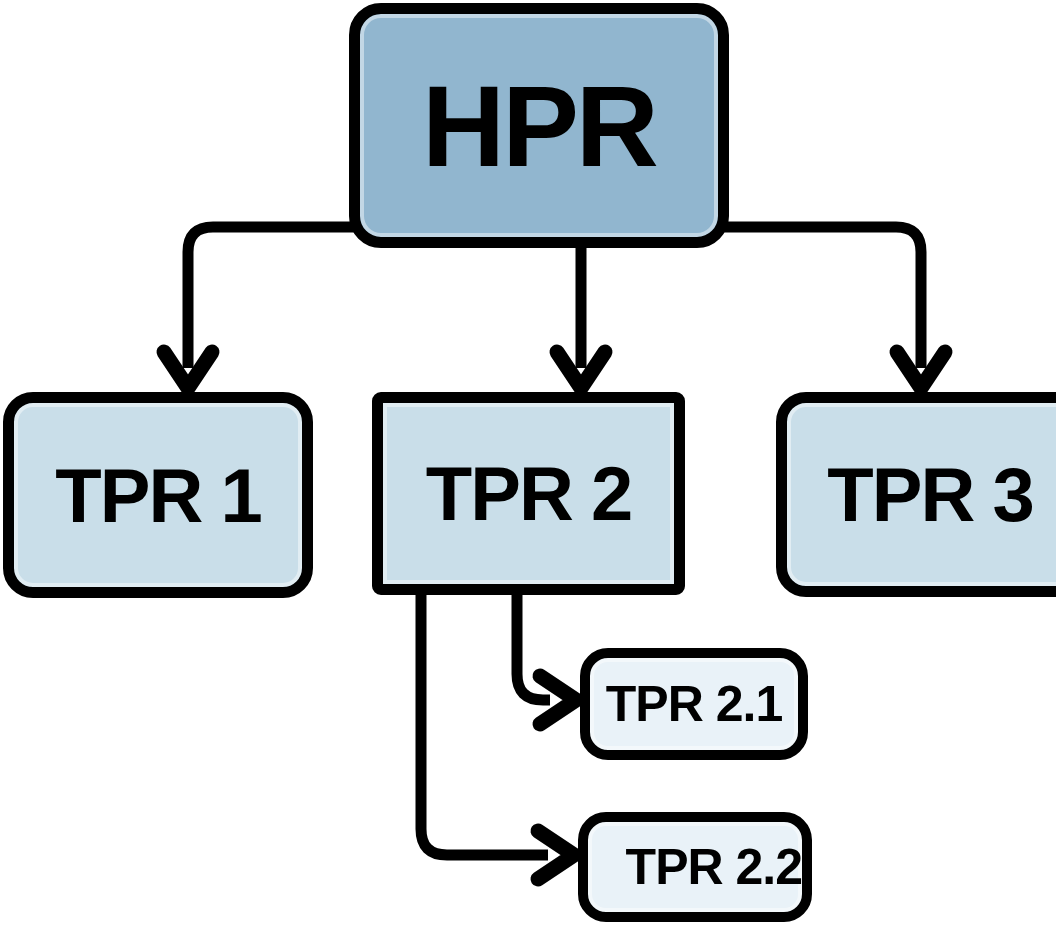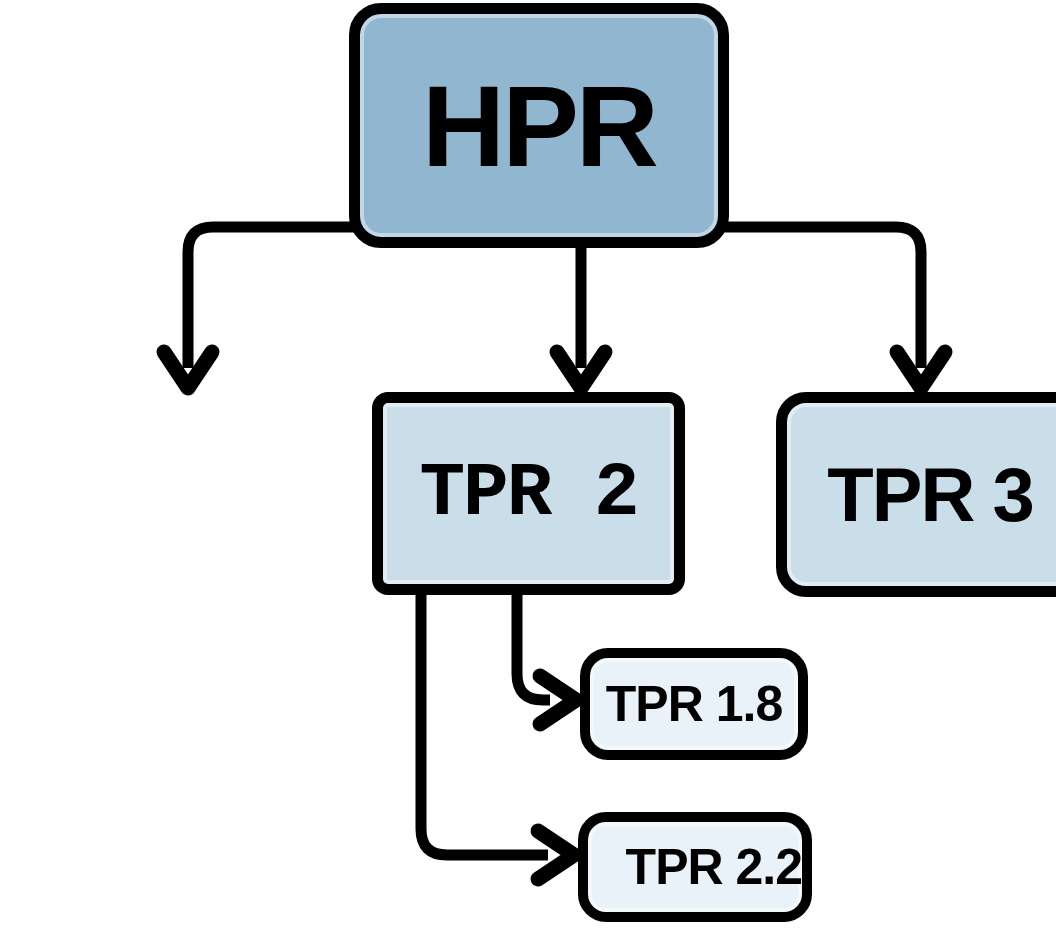--- a/index.html
+++ b/index.html
@@ -46,24 +46,23 @@
   .node-tpr1 {
     left: 3px; top: 392px;
     width: 310px; height: 206px;
     border-radius: 30px;
     font-size: 76px;
     letter-spacing: -2px;
   }
   .node-tpr2 {
     left: 372px; top: 392px;
     width: 313px; height: 203px;
-    border-radius: 16px;
+    border-radius: 9px;
     font-size: 76px;
     letter-spacing: -2px;
-    font-family: Liberation Mono, monospace;
   }
   .node-tpr3 {
     left: 740px; top: 392px;
     width: 308px; height: 205px;
     border-radius: 30px;
     font-size: 76px;
     letter-spacing: -2px;
   }
   .node-tpr21 {
     left: 580px; top: 648px;
@@ -115,30 +114,33 @@
     <path class="arrowhead" d="M 540 676 L 576 700 L 540 724"></path>
 
     <path class="edge-line" d="M 421 590 V 829 Q 421 855 447 855 H 548"></path>
     <path class="arrowhead" d="M 538 831 L 574 855 L 538 879"></path>
   </svg>
 
   <div class="node node-hpr" style="background: rgb(145, 182, 207);">
     <span>HPR</span>
   </div>
 
+  <div class="node node-tpr1" style="background: rgb(201, 222, 233);">
+    <span>TPR 1</span>
+  </div>
 
   <div class="node node-tpr2" style="background: rgb(201, 222, 233);">
     <span>TPR 2</span>
   </div>
 
   <div class="node node-tpr3" style="background: rgb(201, 222, 233); margin-left: 36px;">
     <span>TPR 3</span>
   </div>
 
   <div class="node node-tpr21" style="background: rgb(233, 242, 248);">
-    <span>TPR 1.8</span>
+    <span>TPR 2.1</span>
   </div>
 
   <div class="node node-tpr22" style="background: rgb(233, 242, 248);">
     <span>TPR 2.2</span>
   </div>
 
 </div>
 
 </body></html>

